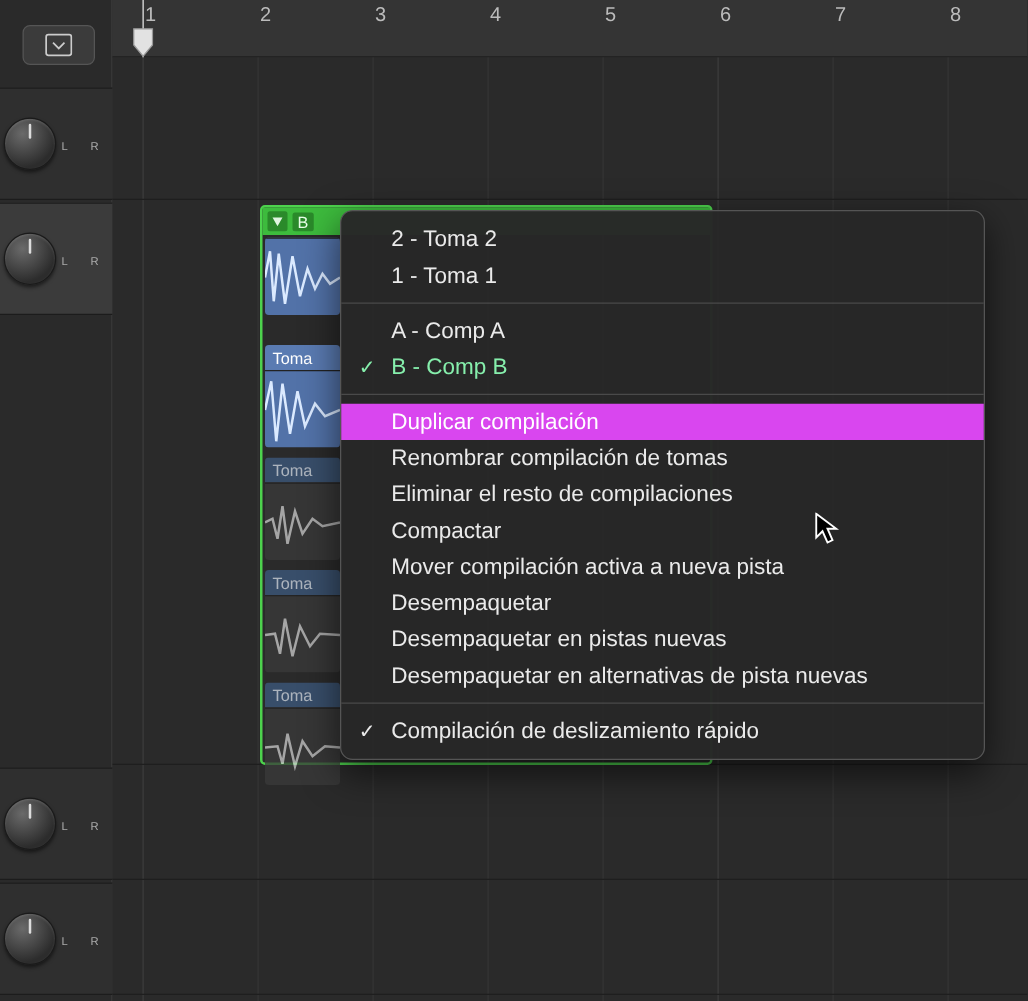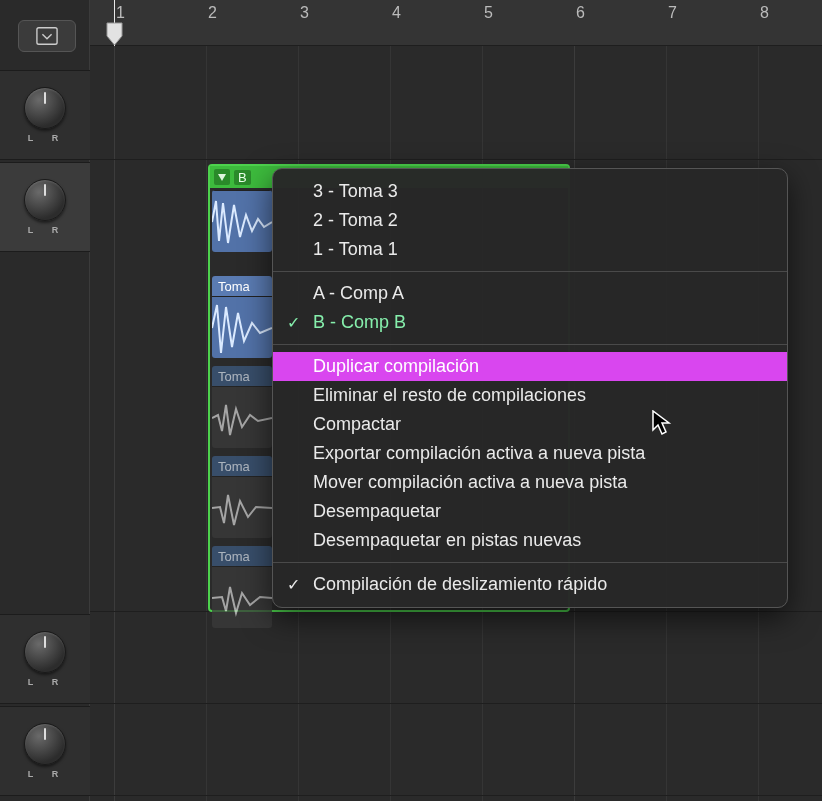--- a/index.html
+++ b/index.html
@@ -29,21 +29,21 @@
   border-radius: 6px;
   display: flex; align-items: center; justify-content: center;
 }
 .toolbar-btn svg { width: 22px; height: 20px; fill: none; stroke: #ccc; stroke-width: 1.5; }
 .track-cell {
   position: absolute;
   left: 0; width: 90px; height: 90px;
   background: #3b3b3b;
   border-top: 1px solid #1c1c1c;
   border-bottom: 1px solid #1c1c1c;
-  display: flex; flex-direction: column; align-items: center; justify-content: center; font-weight: bold;
+  display: flex; flex-direction: row; align-items: center; justify-content: center;
 }
 .track-cell.dim { background: #2f2f2f; }
 .knob {
   width: 42px; height: 42px;
   border-radius: 50%;
   background: radial-gradient(circle at 35% 30%, #6a6a6a, #2c2c2c 70%);
   border: 1px solid #1a1a1a;
   position: relative;
   box-shadow: inset 0 1px 2px rgba(255,255,255,.15), 0 2px 3px rgba(0,0,0,.5);
 }
@@ -294,33 +294,33 @@
       <div class="wave">
         <svg viewBox="0 0 60 62" preserveAspectRatio="none">
           <path d="M0 31 L10 30 L14 44 L18 20 L24 46 L30 26 L38 38 L48 30 L60 31" stroke="#cfcfcf" stroke-width="2" fill="none"></path>
         </svg>
       </div>
     </div>
   </div>
 </div>
 
 <div class="menu">
-  <div class="item">3 - Toma 3</div>
   <div class="item">2 - Toma 2</div>
   <div class="item">1 - Toma 1</div>
   <div class="sep"></div>
   <div class="item">A - Comp A</div>
   <div class="item chk dis">B - Comp B</div>
   <div class="sep"></div>
   <div class="item hl">Duplicar compilación</div>
+  <div class="item">Renombrar compilación de tomas</div>
   <div class="item">Eliminar el resto de compilaciones</div>
   <div class="item">Compactar</div>
-  <div class="item">Exportar compilación activa a nueva pista</div>
   <div class="item">Mover compilación activa a nueva pista</div>
   <div class="item">Desempaquetar</div>
   <div class="item">Desempaquetar en pistas nuevas</div>
+  <div class="item">Desempaquetar en alternativas de pista nuevas</div>
   <div class="sep"></div>
   <div class="item chk">Compilación de deslizamiento rápido</div>
 </div>
 
 <svg class="cursor" width="22" height="26" viewBox="0 0 22 26">
   <path d="M1 1 L1 20 L6 15 L10 24 L14 22 L10 13 L17 13 Z" fill="#000" stroke="#fff" stroke-width="1.5"></path>
 </svg>
 
 </body></html>

